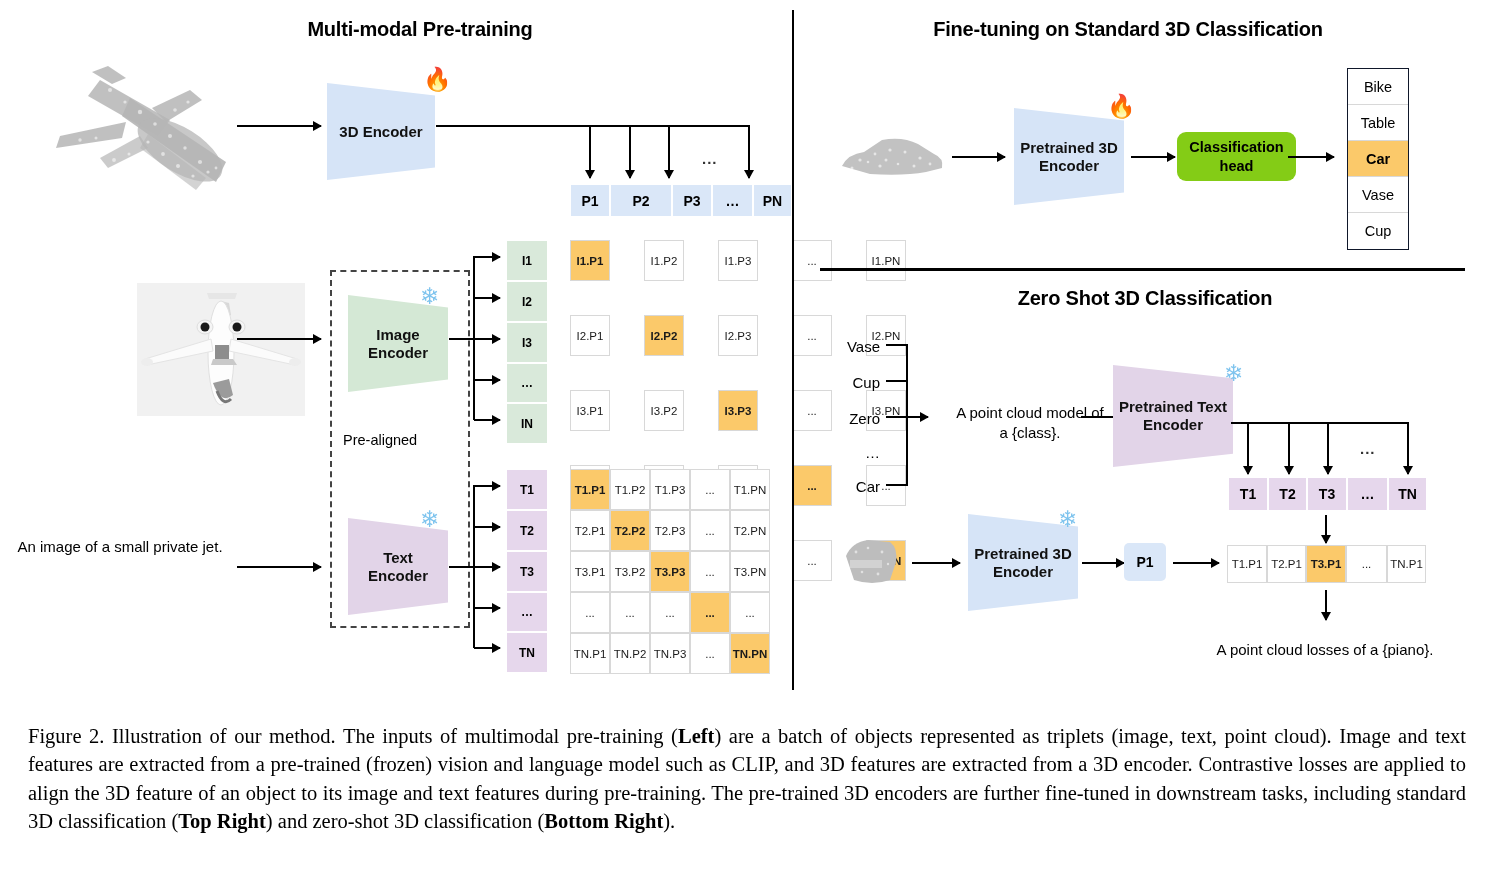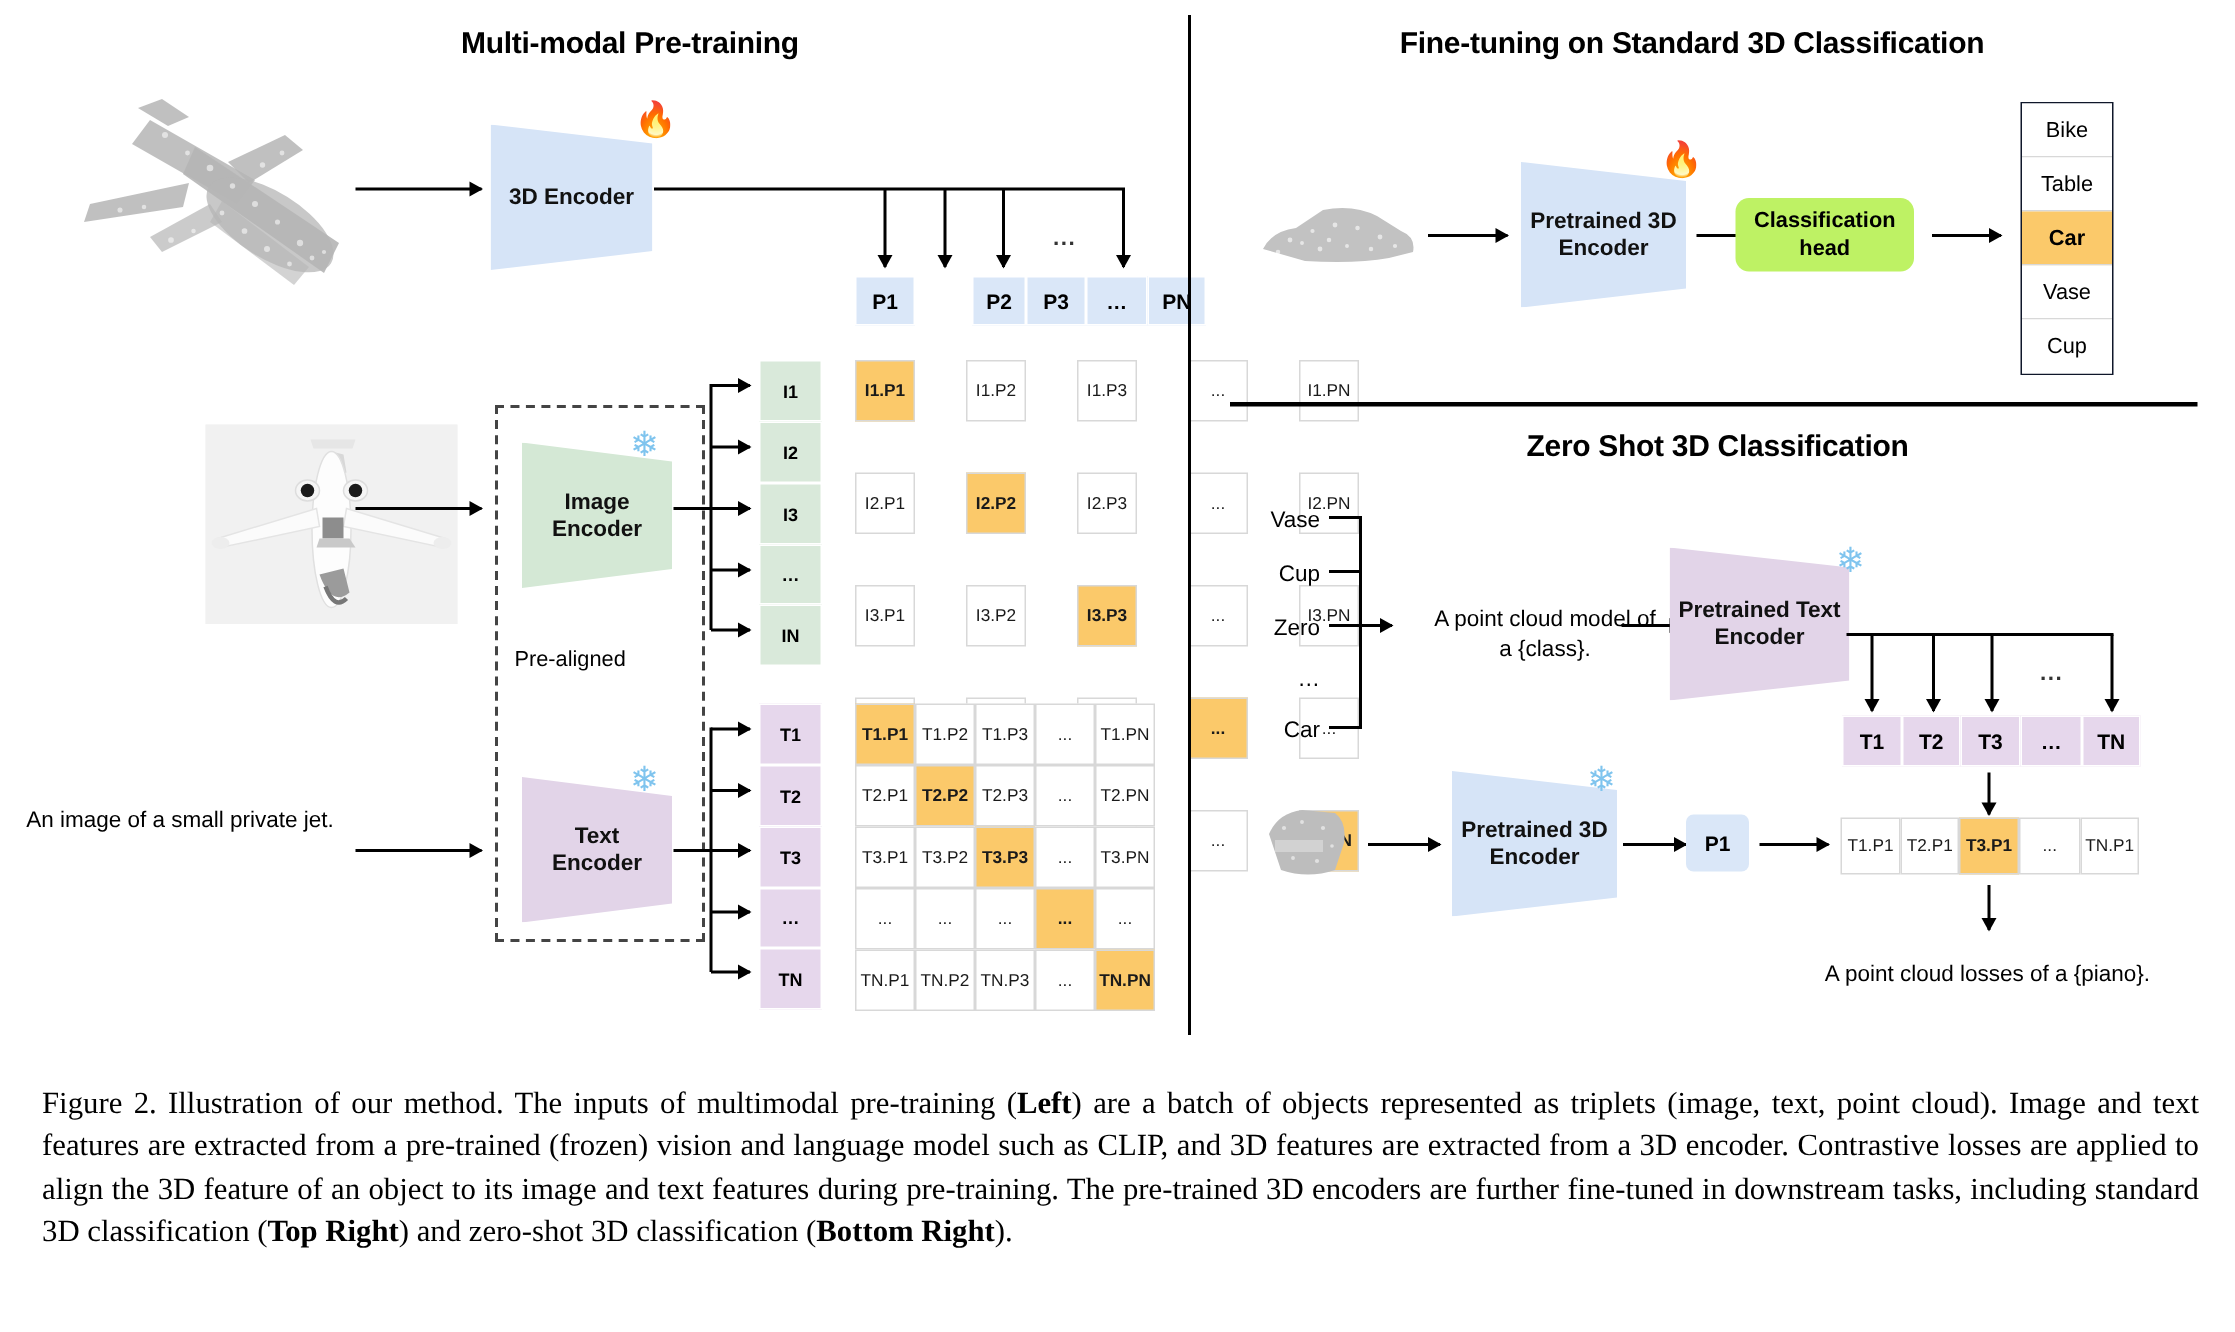--- a/index.html
+++ b/index.html
@@ -144,25 +144,25 @@
     font-size: 14.5px;
     border-bottom: 1px solid #d8d8d8;
     background: #fff;
   }
   .class-item:last-child { border-bottom: none; }
   .class-item.active { background: #fbc96a; font-weight: bold; }
 
   
   .cls-head {
     position: absolute;
-    background: #bef264;
+    background: #84cc16;
     border-radius: 9px;
     display: flex; align-items: center; justify-content: center;
     text-align: center;
-    font-weight: bold; font-size: 14.5px; line-height: 1.25;
+    font-weight: bold; font-size: 14.5px; line-height: 1.25; margin-left: 20px;
   }
 
   
   .p-box {
     position: absolute;
     background: #dae7f8;
     border-radius: 5px;
     display: flex; align-items: center; justify-content: center;
     font-weight: bold; font-size: 14px;
   }
@@ -268,21 +268,21 @@
 
 <div class="line-h" style="left:436px; top:125px; width:314px;"></div>
 <div class="arrow-v" style="left:589px; top:126px; height:52px;"></div>
 <div class="arrow-v" style="left:629px; top:126px; height:52px;"></div>
 <div class="arrow-v" style="left:668px; top:126px; height:52px;"></div>
 <div class="arrow-v" style="left:748px; top:126px; height:52px;"></div>
 <div class="dots-label" style="left:702px; top:150px;">...</div>
 
 <div class="chip-row" style="left:570px; top:184px;">
   <div class="chip chip-blue" style="width:40px;height:33px;">P1</div>
-  <div class="chip chip-blue" style="width:36px;height:33px;margin-left:38px;">P2</div>
+  <div class="chip chip-blue" style="width:62px;height:33px;">P2</div>
   <div class="chip chip-blue" style="width:40px;height:33px;">P3</div>
   <div class="chip chip-blue" style="width:41px;height:33px;">…</div>
   <div class="chip chip-blue" style="width:39px;height:33px;">PN</div>
 </div>
 
 <div class="img-plate" style="left:137px; top:283px; width:168px; height:133px;">
   <svg width="168" height="133" viewBox="0 0 168 133">
     <rect width="168" height="133" fill="#f1f1f1"></rect>
     <path d="M84 18 L92 20 L94 32 L86 34 Z" fill="#d8d8d8"></path>
     <path d="M70 10 L100 10 L98 16 L72 16 Z" fill="#e6e6e6"></path>

